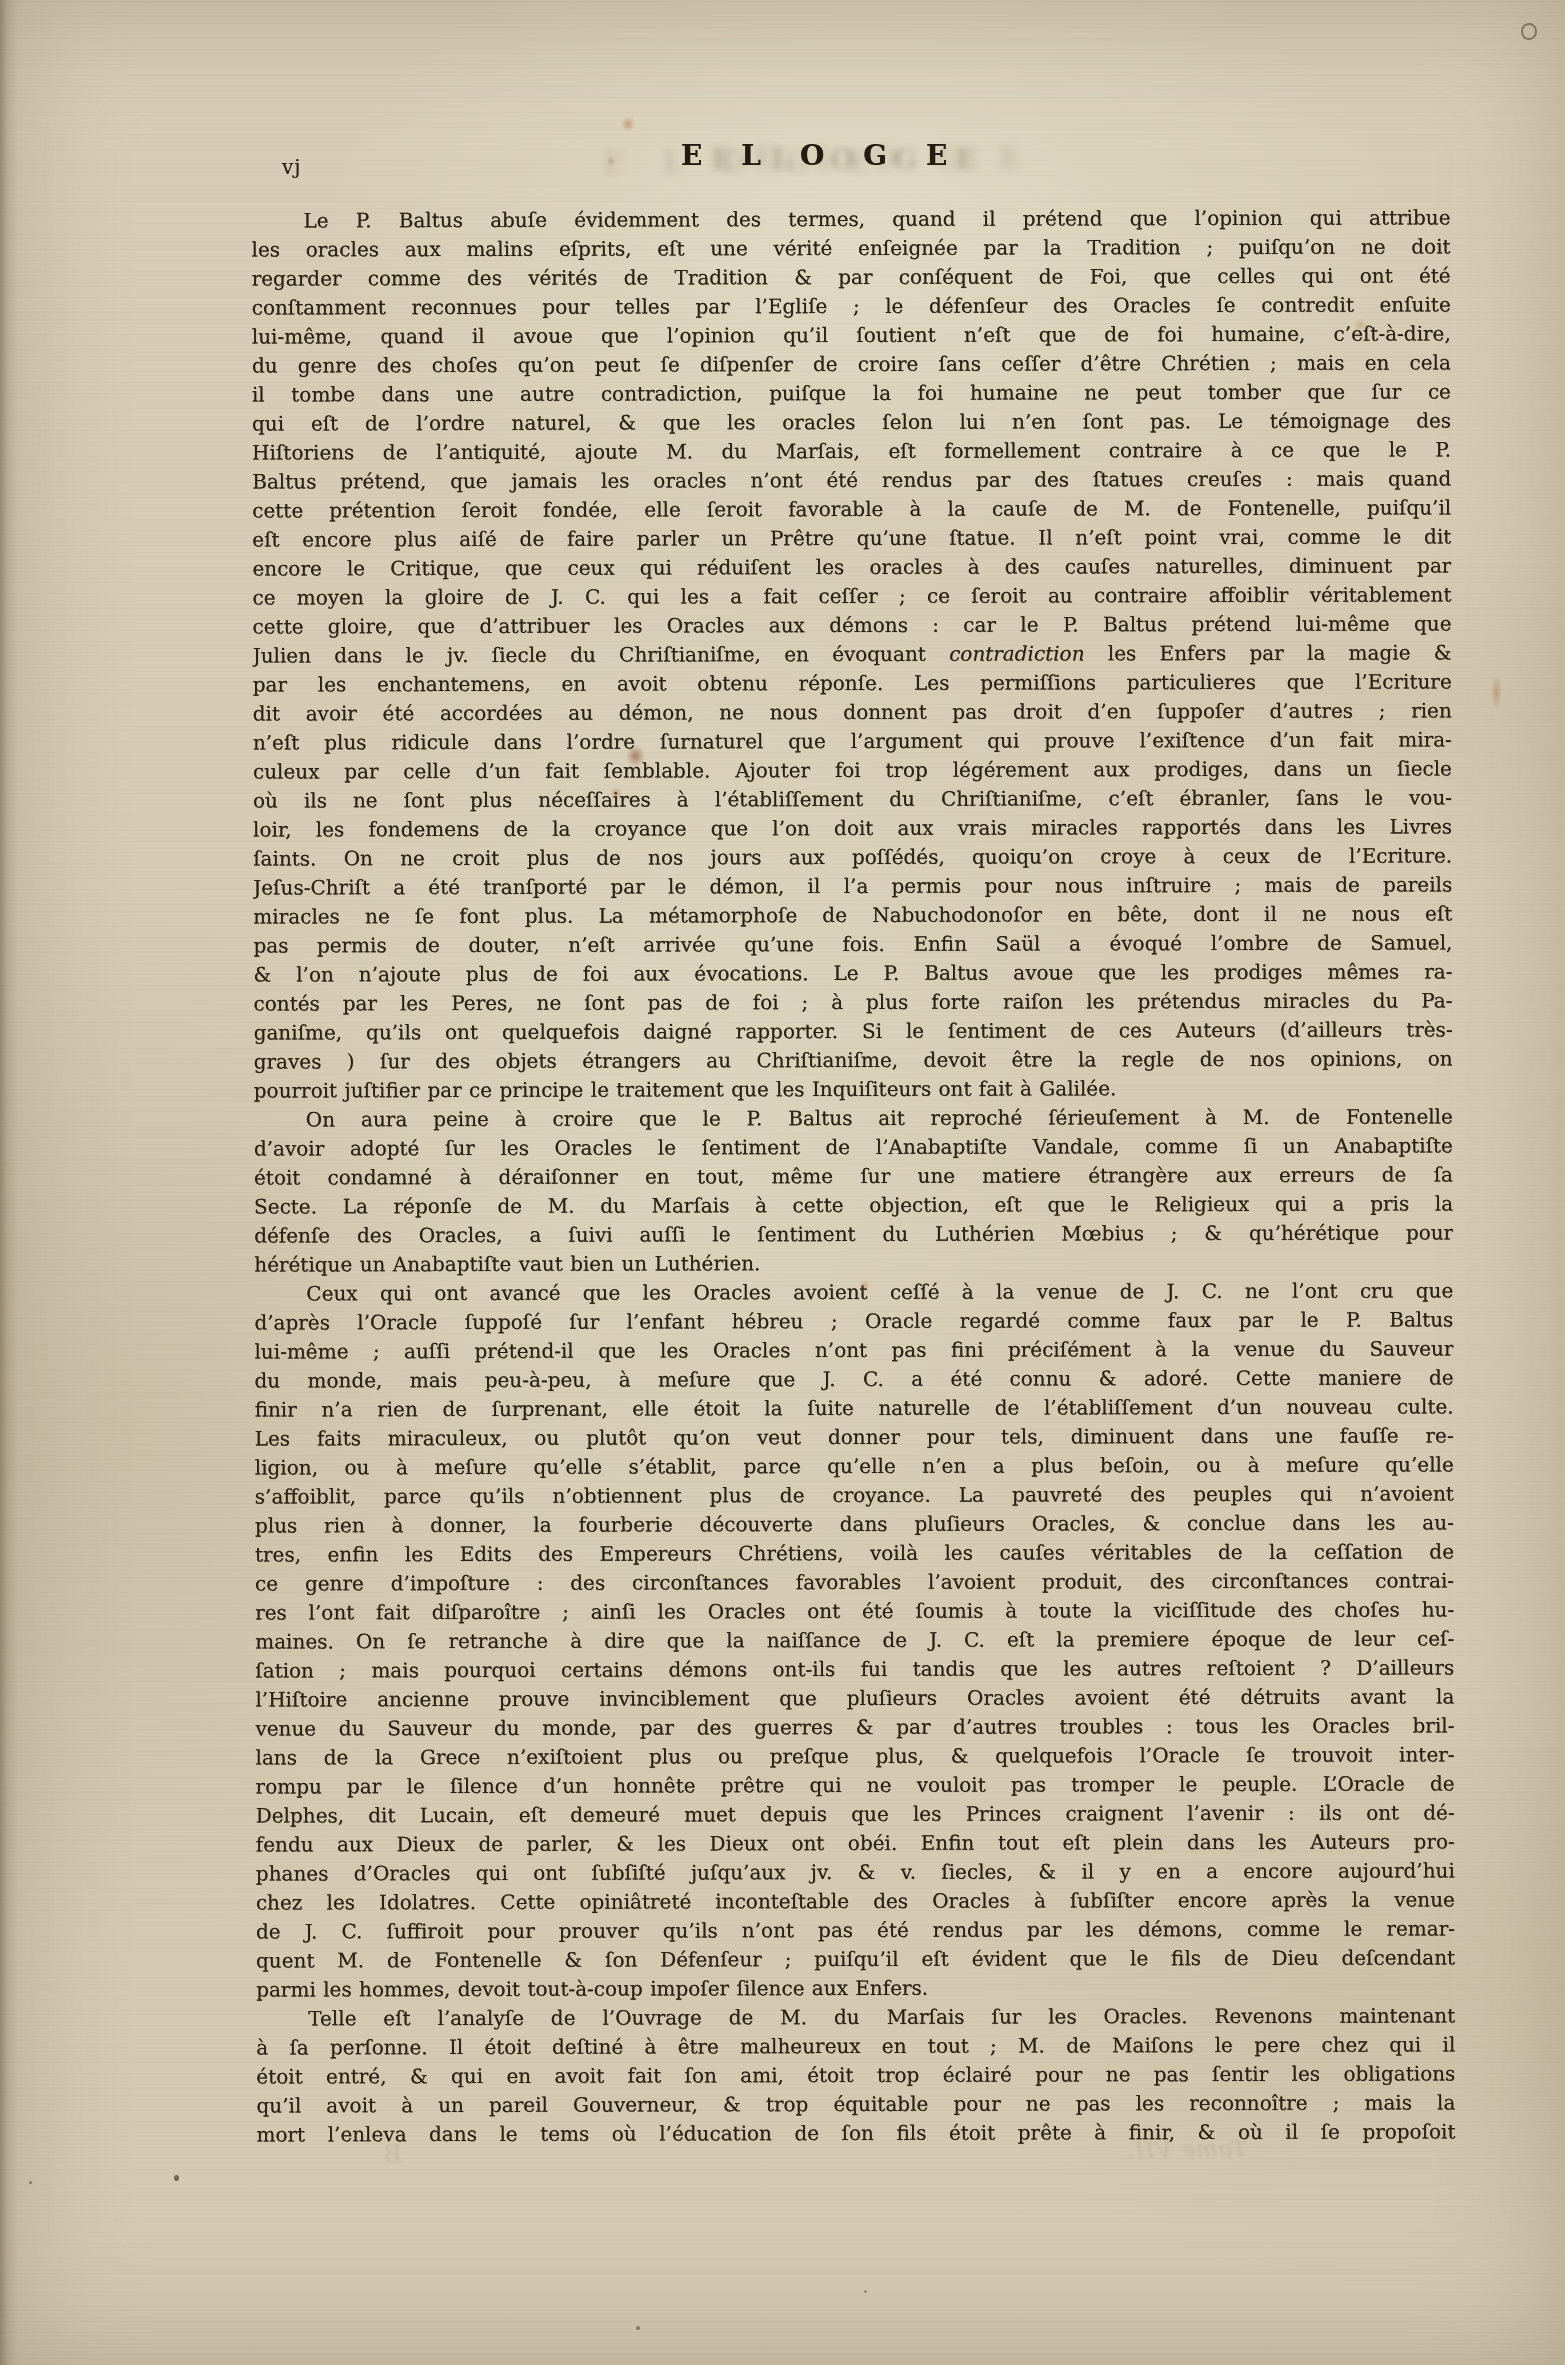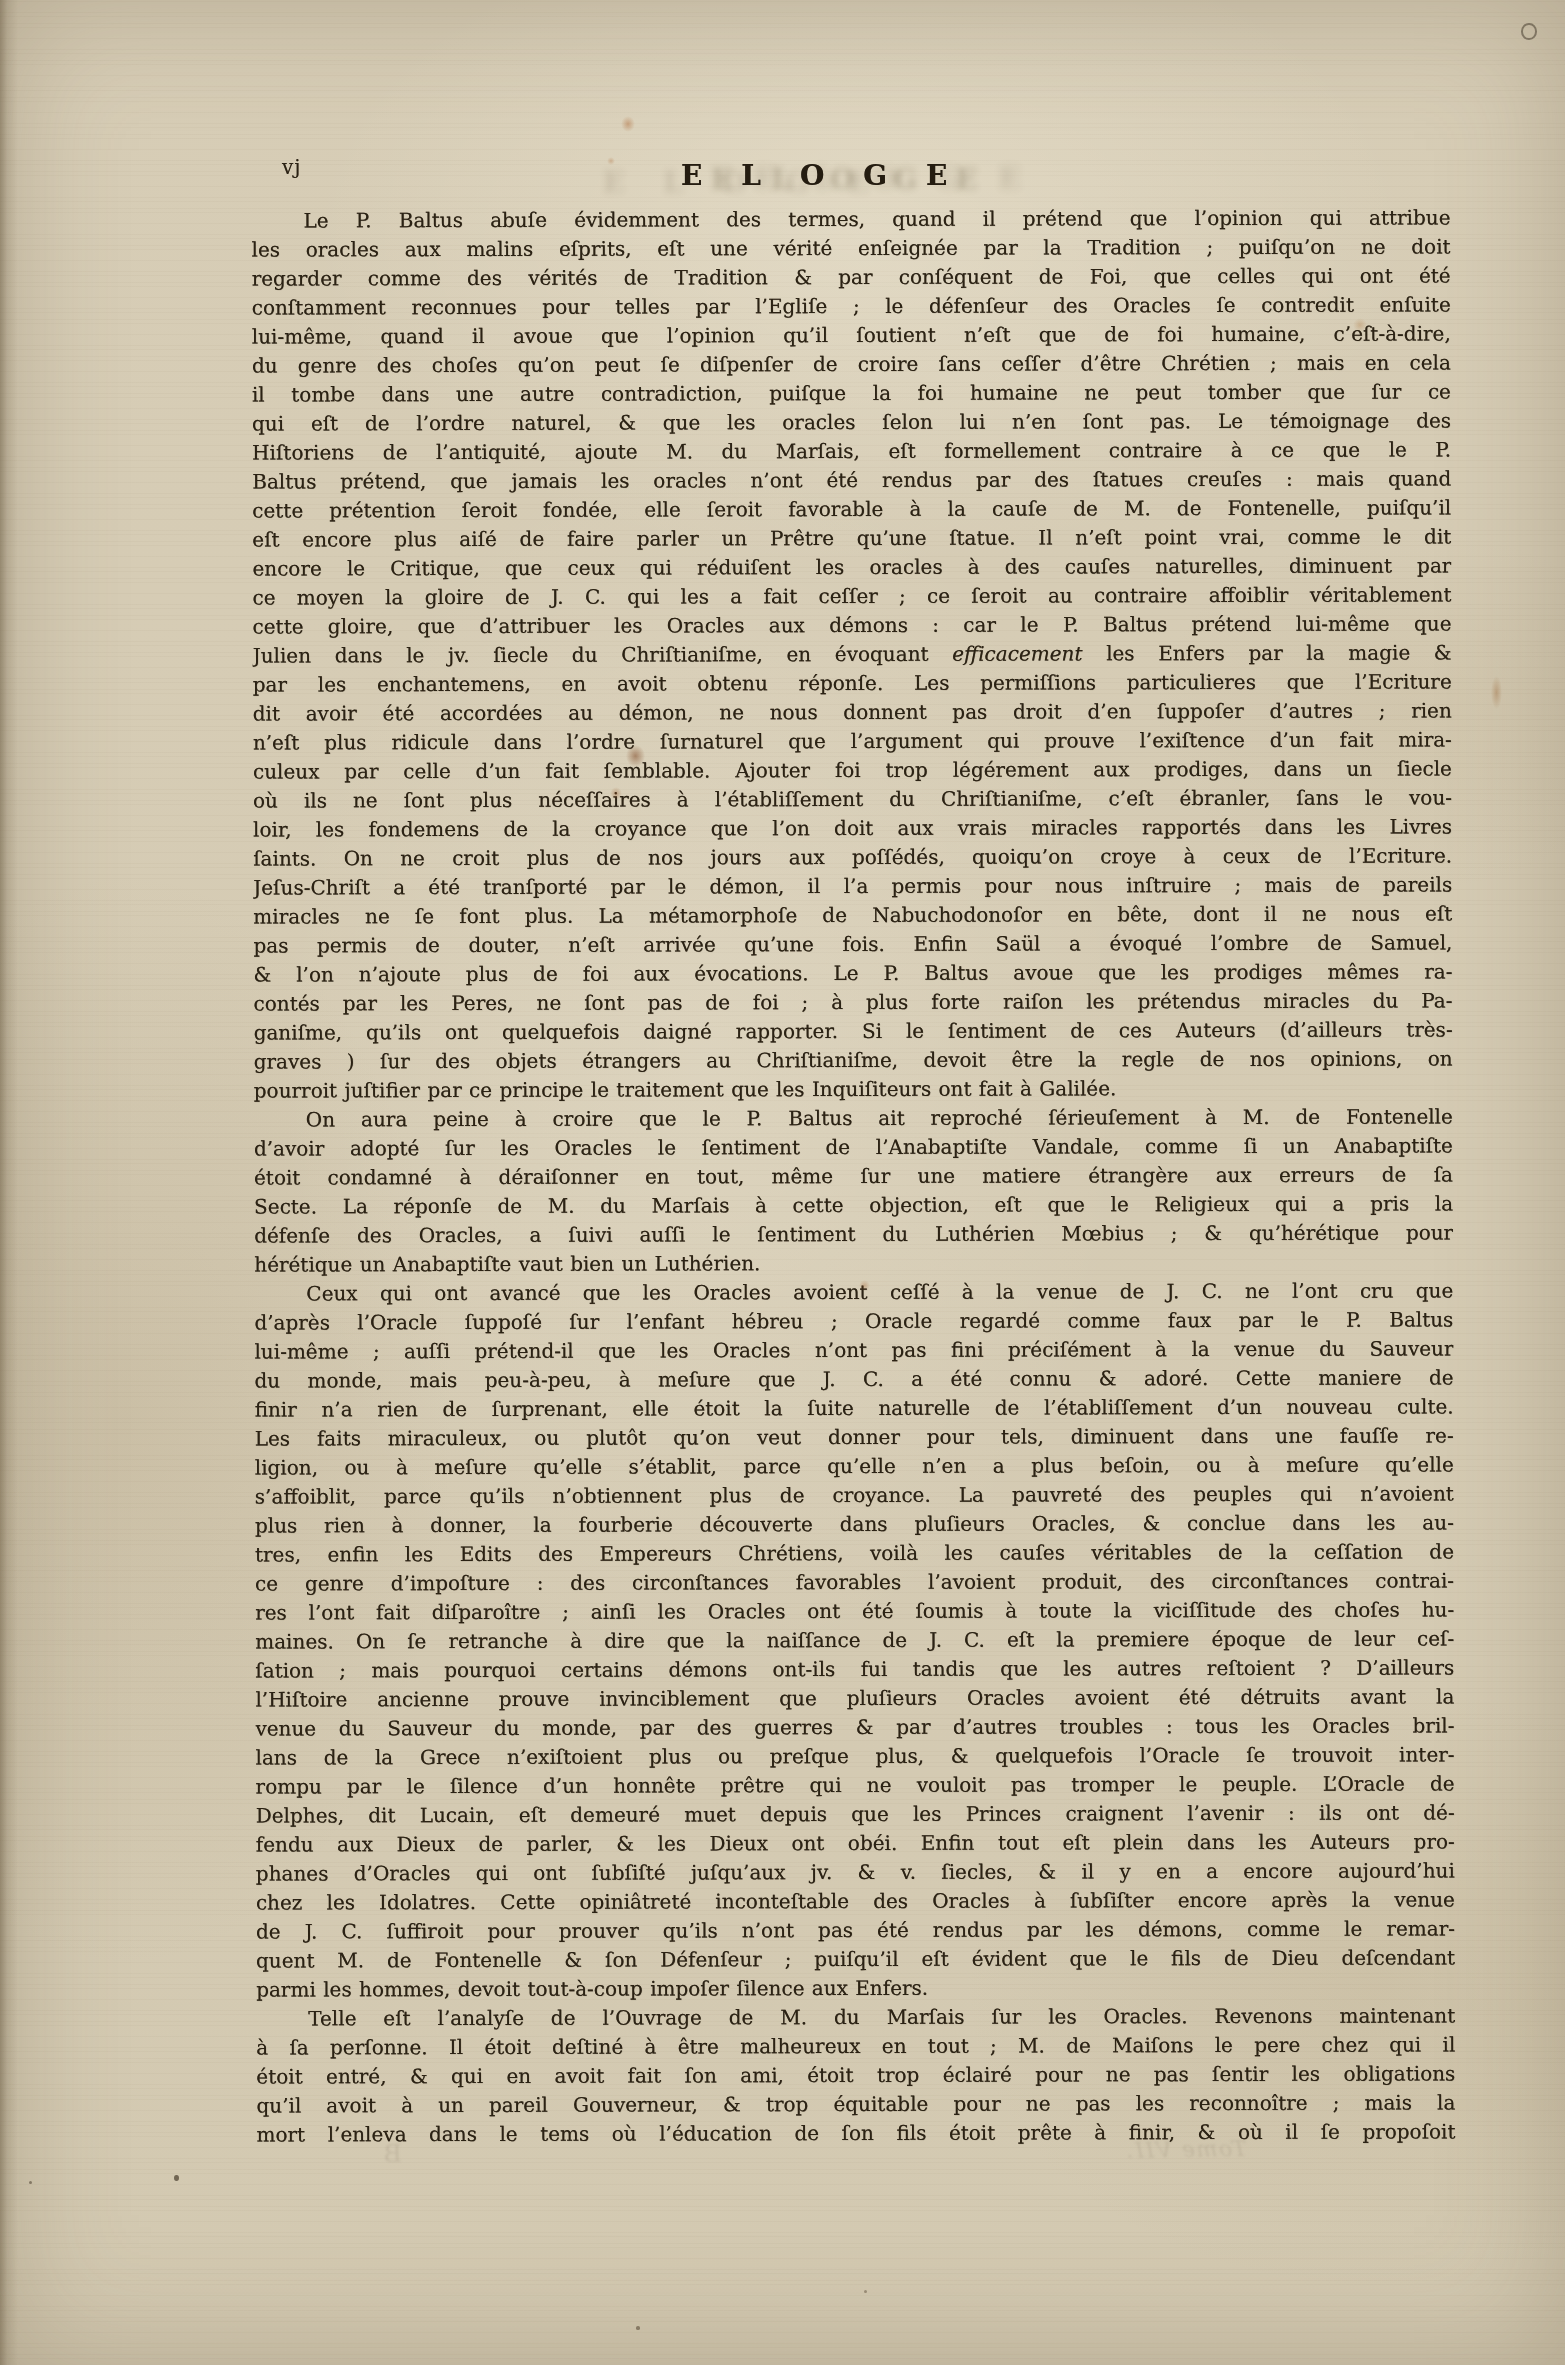--- a/index.html
+++ b/index.html
@@ -29,21 +29,20 @@
   }
   .title{
     position:absolute;left:0;right:0;top:139px;text-align:center;
     text-indent:78px;letter-spacing:14.6px;
     font-size:28px;font-weight:bold;color:#241c10;
     text-shadow:
       0 0 0.5px rgba(36,28,16,.6),
       30px 4.2px 6.3px rgba(82,68,44,.26),
       73px 3.1px 8.4px rgba(82,68,44,.16),
       -78px 7.3px 7.3px rgba(82,68,44,.15);
-    margin-top: 20px;
   }
   .text-block{
     position:absolute;left:254px;top:205px;width:1199px;
     font-size:20px;line-height:29px;color:#2b2214;
     word-spacing:1px;
     text-shadow:0 0 0.5px rgba(43,34,20,.55), 0.5px 0.5px 0.5px rgba(43,34,20,.16);
     transform:rotate(-0.15deg);
   }
   .line{
     height:29px;overflow:hidden;
@@ -78,21 +77,21 @@
         <div class="line">du genre des choſes qu’on peut ſe diſpenſer de croire ſans ceſſer d’être Chrétien ; mais en cela</div>
         <div class="line">il tombe dans une autre contradiction, puiſque la foi humaine ne peut tomber que ſur ce</div>
         <div class="line">qui eſt de l’ordre naturel, &amp; que les oracles ſelon lui n’en ſont pas. Le témoignage des</div>
         <div class="line">Hiſtoriens de l’antiquité, ajoute M. du Marſais, eſt formellement contraire à ce que le P.</div>
         <div class="line">Baltus prétend, que jamais les oracles n’ont été rendus par des ſtatues creuſes : mais quand</div>
         <div class="line">cette prétention ſeroit fondée, elle ſeroit favorable à la cauſe de M. de Fontenelle, puiſqu’il</div>
         <div class="line">eſt encore plus aiſé de faire parler un Prêtre qu’une ſtatue. Il n’eſt point vrai, comme le dit</div>
         <div class="line">encore le Critique, que ceux qui réduiſent les oracles à des cauſes naturelles, diminuent par</div>
         <div class="line">ce moyen la gloire de J. C. qui les a fait ceſſer ; ce ſeroit au contraire affoiblir véritablement</div>
         <div class="line">cette gloire, que d’attribuer les Oracles aux démons : car le P. Baltus prétend lui-même que</div>
-        <div class="line">Julien dans le jv. ſiecle du Chriſtianiſme, en évoquant <i>efficacement</i> les Enfers par la magie &amp;</div>
+        <div class="line">Julien dans le jv. ſiecle du Chriſtianiſme, en évoquant <i>contradiction</i> les Enfers par la magie &amp;</div>
         <div class="line">par les enchantemens, en avoit obtenu réponſe. Les permiſſions particulieres que l’Ecriture</div>
         <div class="line">dit avoir été accordées au démon, ne nous donnent pas droit d’en ſuppoſer d’autres ; rien</div>
         <div class="line">n’eſt plus ridicule dans l’ordre ſurnaturel que l’argument qui prouve l’exiſtence d’un fait mira-</div>
         <div class="line">culeux par celle d’un fait ſemblable. Ajouter foi trop légérement aux prodiges, dans un ſiecle</div>
         <div class="line">où ils ne ſont plus néceſſaires à l’établiſſement du Chriſtianiſme, c’eſt ébranler, ſans le vou-</div>
         <div class="line">loir, les fondemens de la croyance que l’on doit aux vrais miracles rapportés dans les Livres</div>
         <div class="line">ſaints. On ne croit plus de nos jours aux poſſédés, quoiqu’on croye à ceux de l’Ecriture.</div>
         <div class="line">Jeſus-Chriſt a été tranſporté par le démon, il l’a permis pour nous inſtruire ; mais de pareils</div>
         <div class="line">miracles ne ſe font plus. La métamorphoſe de Nabuchodonoſor en bête, dont il ne nous eſt</div>
         <div class="line">pas permis de douter, n’eſt arrivée qu’une fois. Enfin Saül a évoqué l’ombre de Samuel,</div>

